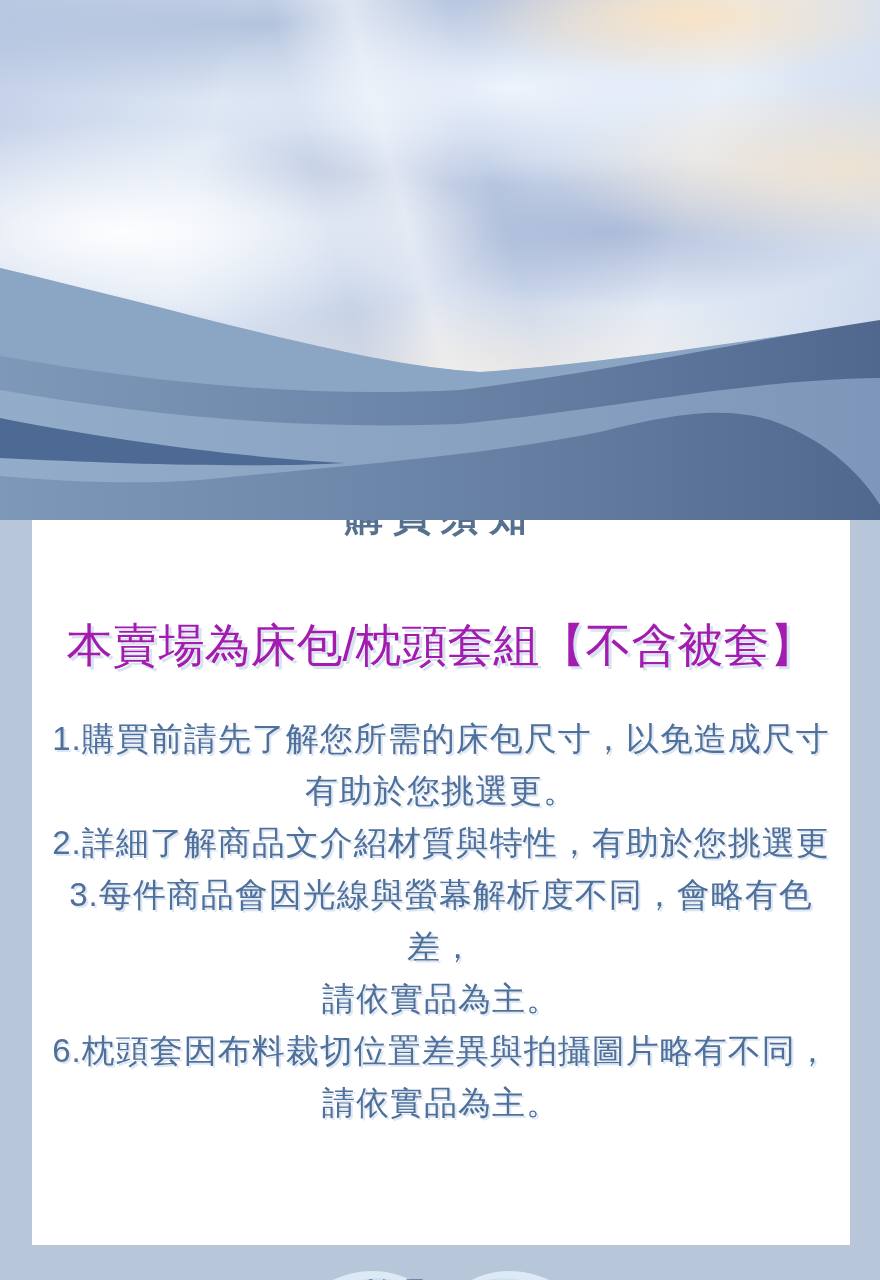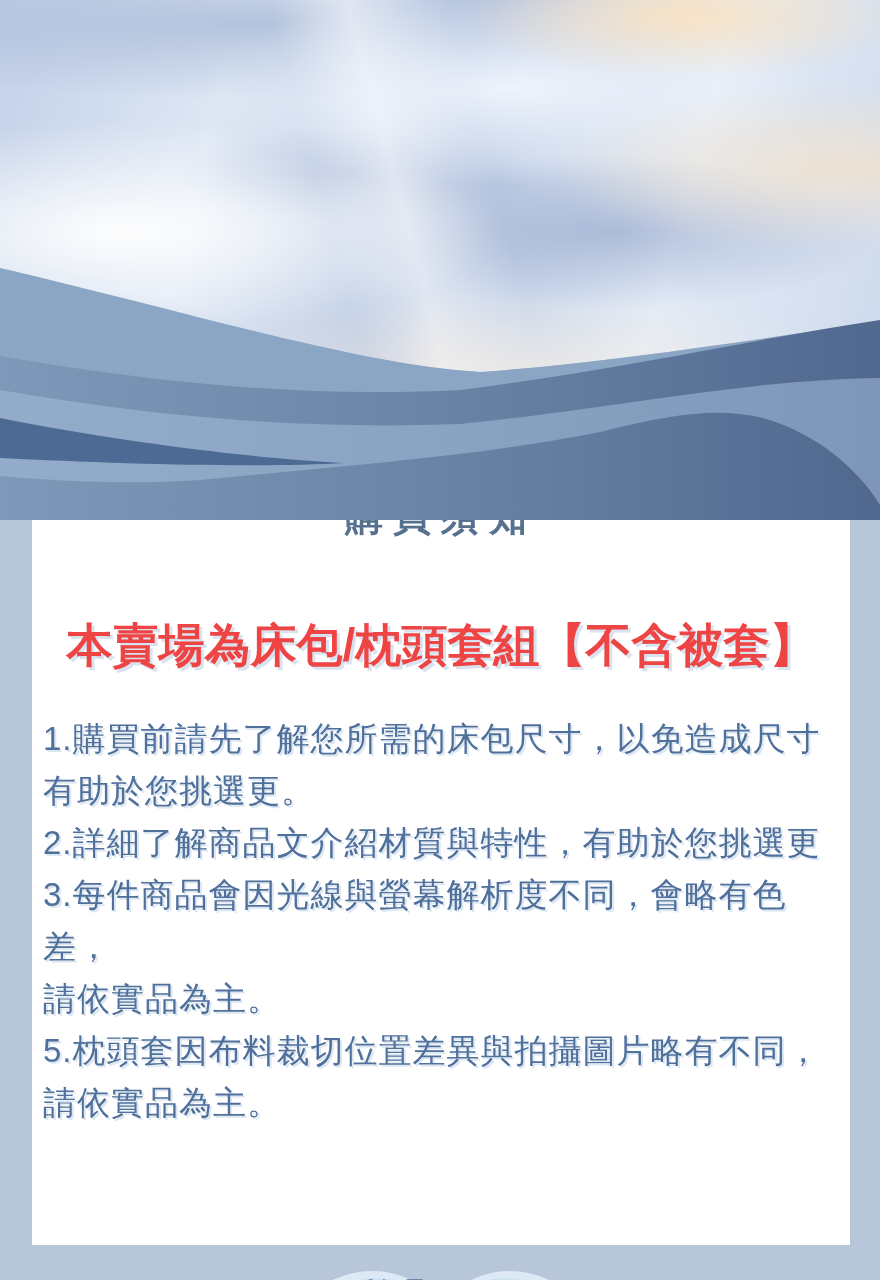--- a/index.html
+++ b/index.html
@@ -13,28 +13,28 @@
   }
   .card-inner{position:relative;width:100%;height:100%;}
 
   .title{
     margin-top:92px;text-align:center;
     font-size:38px;font-weight:bold;letter-spacing:10px;
     color:#56718F;
   }
   .subtitle{
     margin-top:72px;text-align:center;
-    font-size:46px;font-weight:bold;letter-spacing:0px;
-    color:#ef4444;
+    font-size:46px;font-weight:normal;letter-spacing:0px;
+    color:#a21caf;
     text-shadow:3px 3px 0 #d9e3ef;
     white-space:nowrap;
   }
   .notes{
     margin:36px auto 0;width:796px;
-    color:#50709C;
+    text-align:center;color:#50709C;
     font-size:33px;line-height:52px;letter-spacing:1px;
     text-shadow:2px 2px 0 #dde7f1;
   }
   .note-item{margin:0;padding:0;}
 
   
   .brand{
     position:absolute;left:0;right:0;bottom:8px;height:70px;
     display:flex;align-items:center;justify-content:center;
   }
@@ -77,21 +77,21 @@
     <div class="card-inner">
 
       <div class="title">購買須知</div>
 
       <div class="subtitle">本賣場為床包/枕頭套組【不含被套】</div>
 
       <div class="notes">
         <p class="note-item"><span>1.購買前請先了解您所需的床包尺寸，以免造成尺寸</span><br><span>有助於您挑選更。</span></p>
         <p class="note-item"><span>2.詳細了解商品文介紹材質與特性，有助於您挑選更</span><br></p>
         <p class="note-item"><span>3.每件商品會因光線與螢幕解析度不同，會略有色差，</span><br><span>請依實品為主。</span></p>
-        <p class="note-item"><span>5.枕頭套因布料裁切位置差異與拍攝圖片略有不同，</span><br><span>請依實品為主。</span></p>
+        <p class="note-item"><span>6.枕頭套因布料裁切位置差異與拍攝圖片略有不同，</span><br><span>請依實品為主。</span></p>
       </div>
 
       <div class="brand">
         <svg class="wings" width="240" height="66" viewBox="0 0 240 66">
           <g opacity="0.9">
 
             <g>
               <path d="M118,42 C84,6 42,4 4,24 C46,16 86,28 104,46 Z" fill="#E2EFFA"></path>
               <path d="M118,44 C88,16 50,12 16,28 C54,24 90,34 106,48 Z" fill="#CFE3F4"></path>
               <path d="M118,46 C94,26 62,22 34,32 C66,32 96,40 108,50 Z" fill="#BFD8EE"></path>

